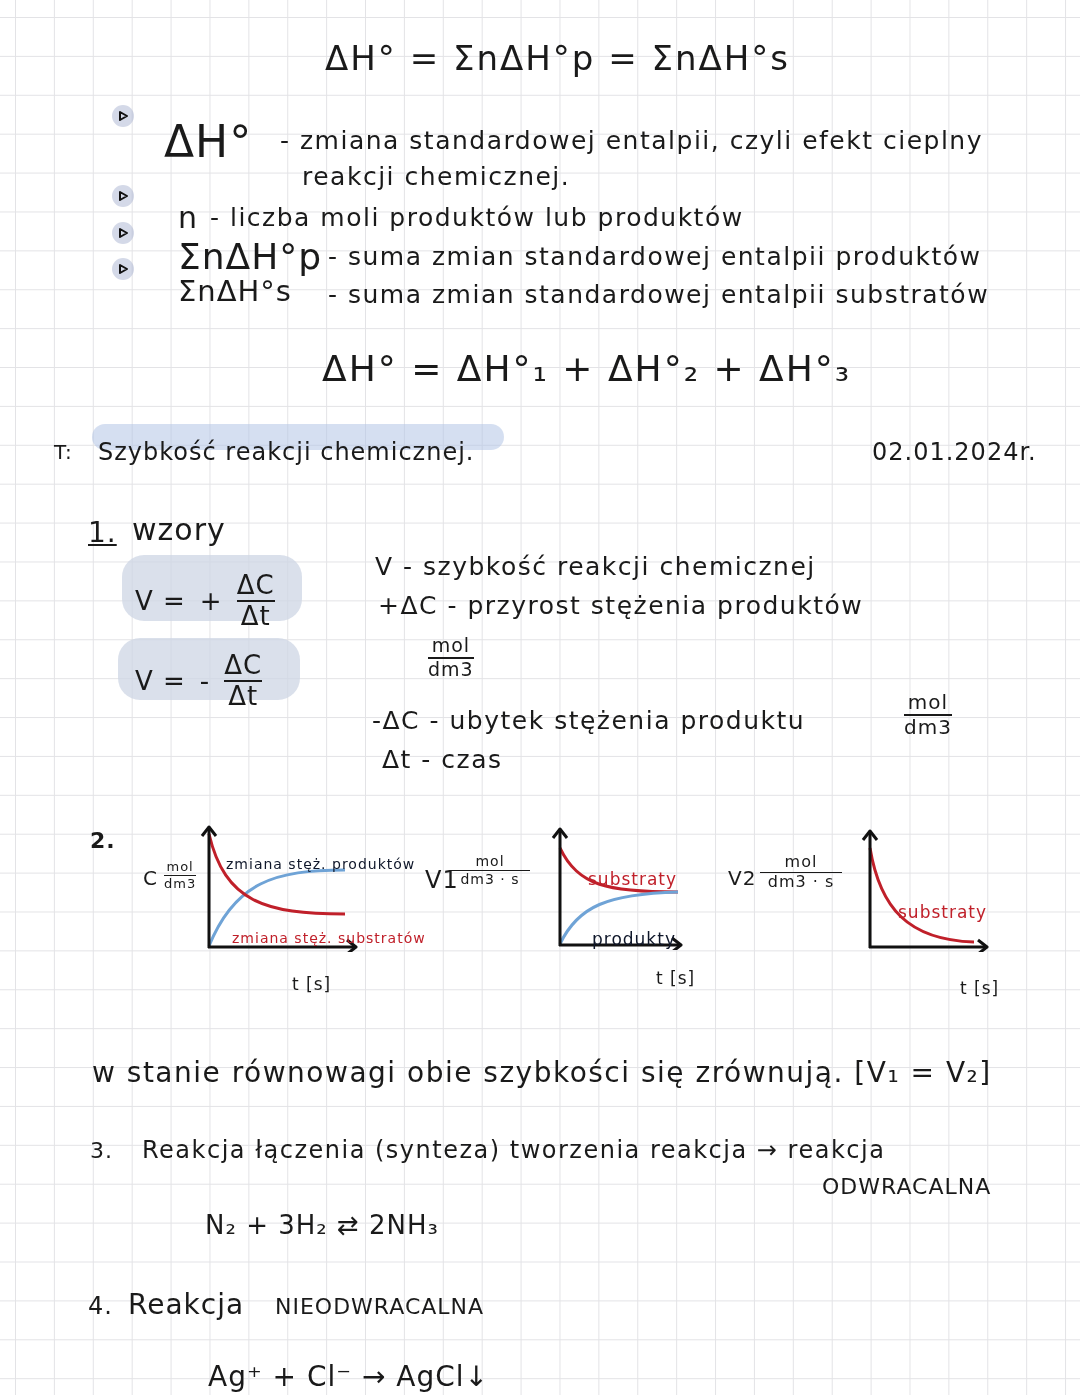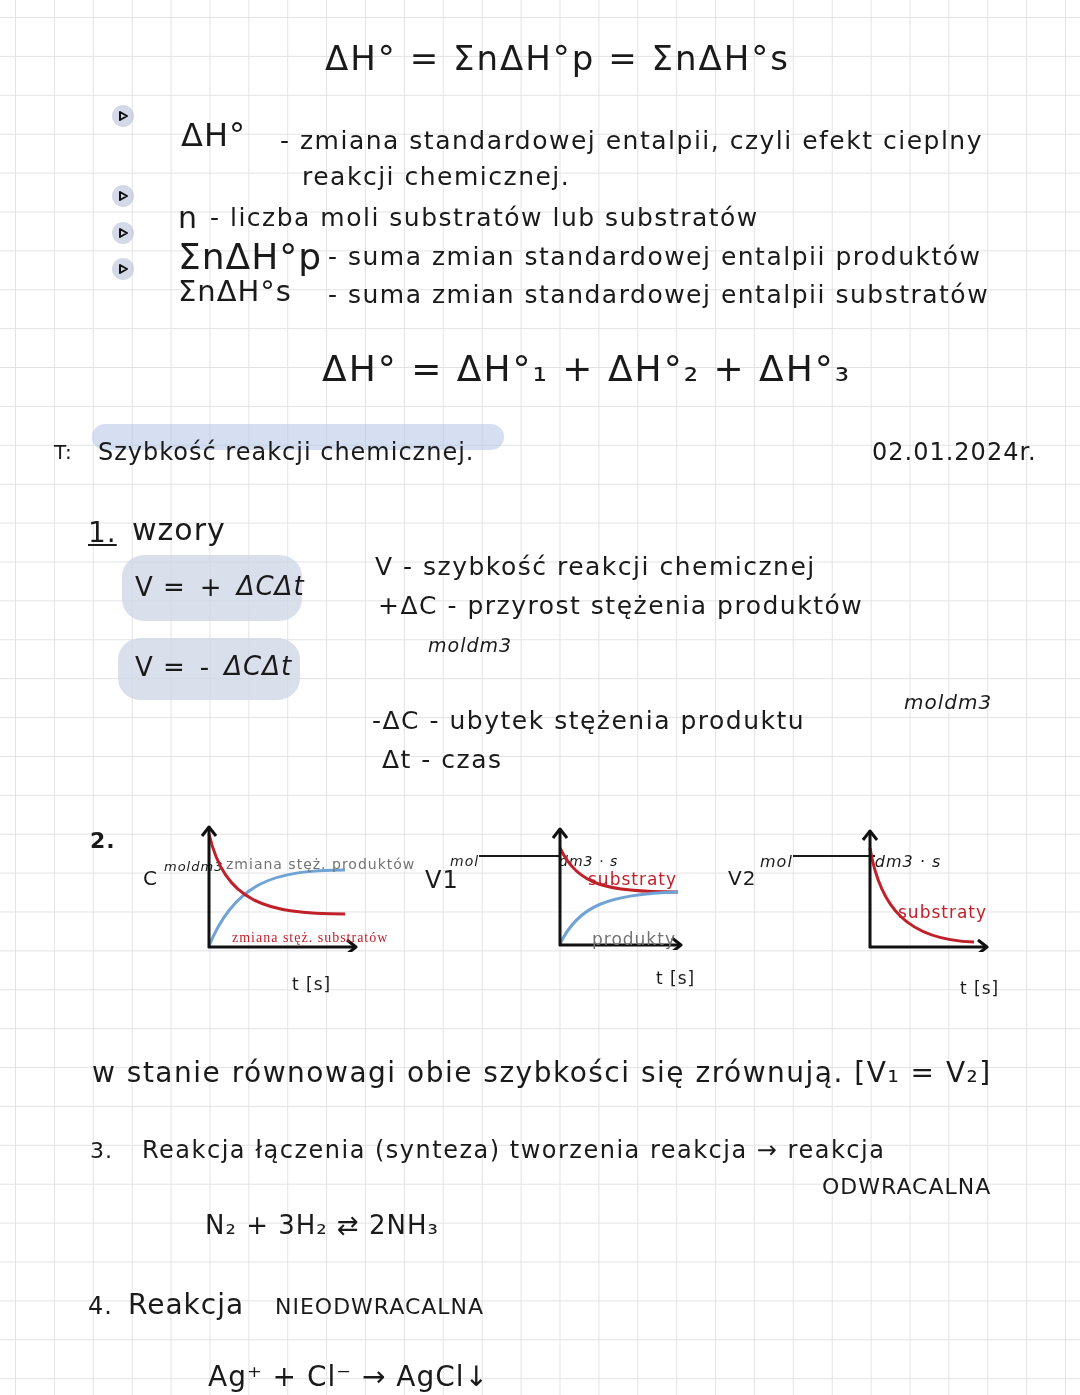--- a/index.html
+++ b/index.html
@@ -21,51 +21,51 @@
   .sm { font-size: 16px; }
   .bullet {
     position: absolute; width: 22px; height: 22px; border-radius: 50%;
     background: rgba(160,170,205,0.45);
     display: flex; align-items: center; justify-content: center;
   }
   .bullet svg { width: 12px; height: 12px; }
   .highlight {
     position: absolute; background: rgba(178,196,230,0.55); border-radius: 14px;
   }
-  .frac { display: inline-flex; flex-direction: row; vertical-align: middle; font-style: italic; }
+  .frac { display: inline-flex; flex-direction: column; align-items: center; vertical-align: middle; }
   .frac .num, .frac .den { line-height: 1.05; }
   .frac .bar { height: 2px; background: #1a1a1a; align-self: stretch; margin: 1px 0; }
   .formula-bg { position: absolute; background: rgba(205,214,228,0.75); border-radius: 22px; }
   .red { color: #c0202a; }
-  .blue { color: #737373; }
+  .blue { color: #0f172a; }
 </style>
 </head>
 <body>
 
 <div class="abs hand eq-big" style="left:325px; top:22px;">ΔH° = ΣnΔH°p = ΣnΔH°s</div>
 
 <div>
   <div>
     <div class="bullet" style="left:112px; top:105px;">
       <svg viewBox="0 0 12 12">
           <path d="M3 2 L10 6 L3 10 Z" fill="none" stroke="#111" stroke-width="2" stroke-linejoin="round"></path>
         </svg>
     </div>
-    <span class="abs hand" style="left:181px; top:100px; font-size:32px;text-align:right;">ΔH°</span>
+    <span class="abs hand" style="left:164px; top:100px; font-size:44px;text-align:right;">ΔH°</span>
     <span class="abs hand body-txt" style="left:280px; top:110px;">- zmiana standardowej entalpii, czyli efekt cieplny</span>
     <span class="abs hand body-txt" style="left:302px; top:146px;">reakcji chemicznej.</span>
   </div>
   <div>
     <div class="bullet" style="left:112px; top:185px;">
       <svg viewBox="0 0 12 12">
           <path d="M3 2 L10 6 L3 10 Z" fill="none" stroke="#111" stroke-width="2" stroke-linejoin="round"></path>
         </svg>
     </div>
     <span class="abs hand body-txt" style="left:178px; top:184px; font-size:30px;">n</span>
-    <span class="abs hand body-txt" style="left:210px; top:187px;">- liczba moli substratów lub substratów</span>
+    <span class="abs hand body-txt" style="left:210px; top:187px;">- liczba moli produktów lub produktów</span>
   </div>
   <div>
     <div class="bullet" style="left:112px; top:222px;">
       <svg viewBox="0 0 12 12">
           <path d="M3 2 L10 6 L3 10 Z" fill="none" stroke="#111" stroke-width="2" stroke-linejoin="round"></path>
         </svg>
     </div>
     <span class="abs hand" style="left:178px; top:220px; font-size:36px;">ΣnΔH°p</span>
     <span class="abs hand body-txt" style="left:328px; top:226px;">- suma zmian standardowej entalpii produktów</span>
   </div>
@@ -152,21 +152,21 @@
   </div>
   <svg class="abs" style="left:195px; top:822px;" width="250" height="130" viewBox="0 0 250 130">
     <path d="M14 124 C 40 60, 80 48, 150 48 L 150 48" fill="none" stroke="#6fa3d6" stroke-width="3"></path>
     <path d="M14 12 C 30 80, 70 92, 150 92" fill="none" stroke="#c0202a" stroke-width="3"></path>
     <line x1="14" y1="126" x2="14" y2="6" stroke="#111" stroke-width="3"></line>
     <path d="M7 14 L14 5 L21 14" fill="none" stroke="#111" stroke-width="3" stroke-linejoin="round"></path>
     <line x1="13" y1="125" x2="160" y2="125" stroke="#111" stroke-width="3"></line>
     <path d="M152 118 L161 125 L152 132" fill="none" stroke="#111" stroke-width="3" stroke-linejoin="round"></path>
   </svg>
   <span class="abs hand sm blue" style="left:226px; top:840px; font-size:14px;">zmiana stęż. produktów</span>
-  <span class="abs hand sm red" style="left:232px; top:914px; font-size:14px;font-family:Liberation Serif, serif;">zmiana stęż. substratów</span>
+  <span class="abs hand sm red" style="left:232px; top:914px; font-size:14px;">zmiana stęż. substratów</span>
   <span class="abs hand" style="left:292px; top:958px; font-size:17px;">t [s]</span>
 </div>
 
 <div>
   <span class="abs hand" style="left:425px; top:850px; font-size:24px;">V1</span>
   <div class="abs hand frac" style="left:450px; top:838px; font-size:14px; display:inline-flex;">
     <span class="num">mol</span>
     <span class="bar" style="height:1.5px; width:80px;"></span>
     <span class="den">dm3 · s</span>
   </div>

